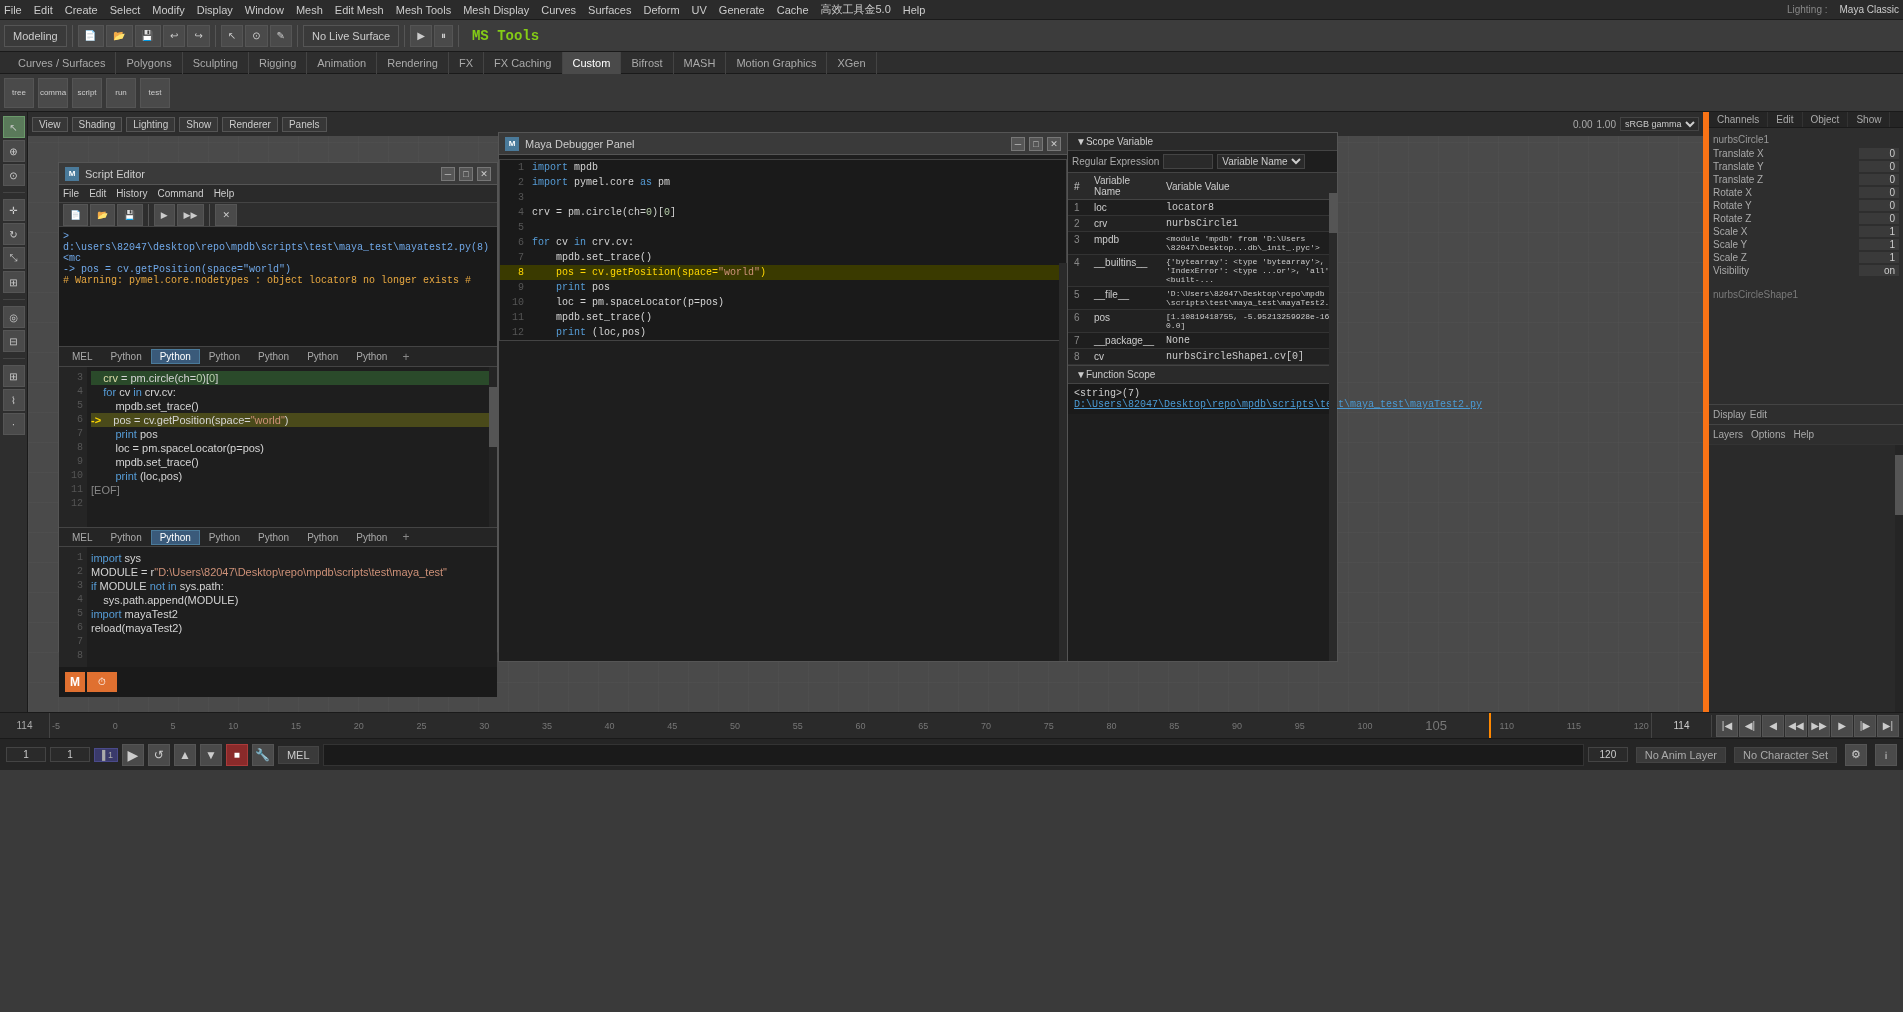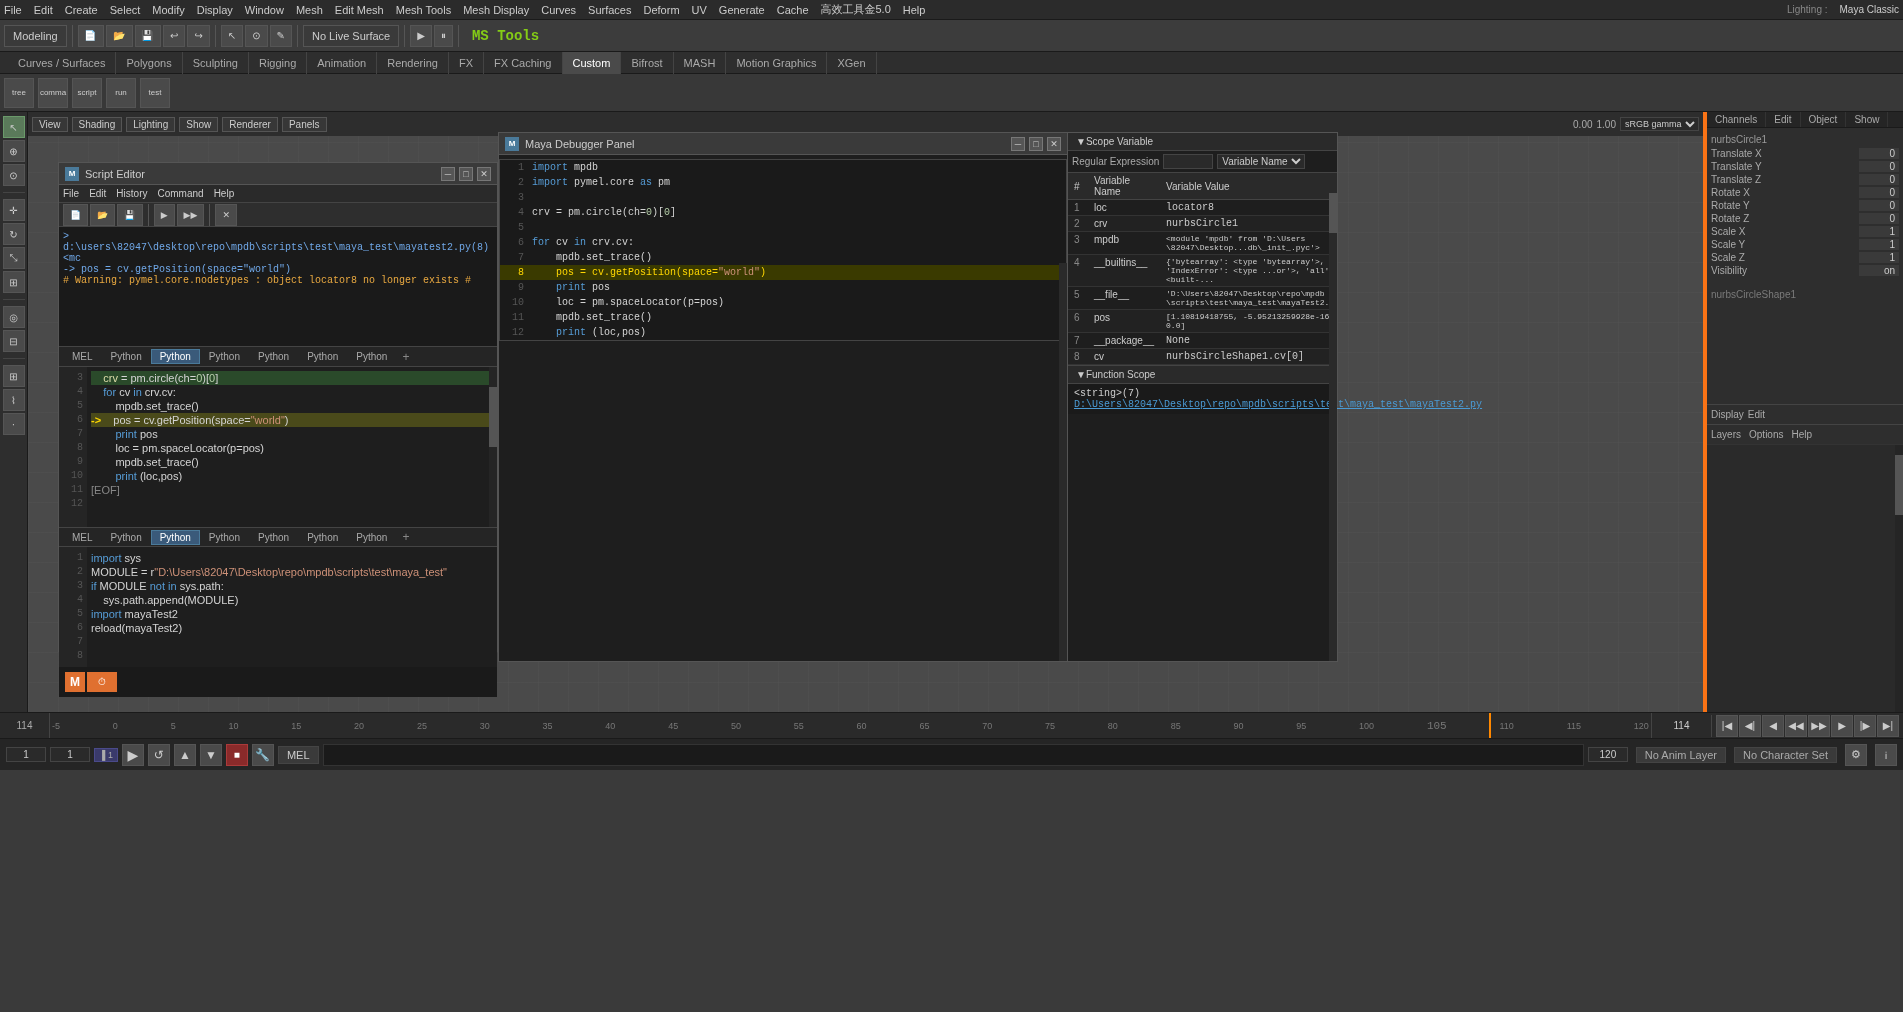--- a/index.html
+++ b/index.html
@@ -170,21 +170,21 @@
       color: #ccc;
       padding: 1px 6px;
       cursor: pointer;
       font-size: 10px;
     }
 
     
     .right-panel {
       width: 200px;
       background: #2e2e2e;
-      border-left: 4px solid #f97316;
+      border-left: 6px solid #f97316;
       display: flex;
       flex-direction: column;
     }
     .channel-tabs {
       display: flex;
       background: #252525;
       border-bottom: 1px solid #1a1a1a;
     }
     .channel-tab {
       padding: 2px 8px;
@@ -1070,21 +1070,21 @@
         <span style="font-size:9px;color:#777;">55</span>
         <span style="font-size:9px;color:#777;">60</span>
         <span style="font-size:9px;color:#777;">65</span>
         <span style="font-size:9px;color:#777;">70</span>
         <span style="font-size:9px;color:#777;text-align:right;">75</span>
         <span style="font-size:9px;color:#777;">80</span>
         <span style="font-size:9px;color:#777;">85</span>
         <span style="font-size:9px;color:#777;">90</span>
         <span style="font-size:9px;color:#777;">95</span>
         <span style="font-size:9px;color:#777;">100</span>
-        <span style="font-size:11px;color:#777;font-family:Liberation Mono, monospace;">105</span>
+        <span style="font-size:13px;color:#777;">105</span>
         <span style="font-size:9px;color:#777;">110</span>
         <span style="font-size:9px;color:#777;">115</span>
         <span style="font-size:9px;color:#777;">120</span>
       </div>
     </div>
 
     <div style="position:absolute;right:10%;top:0;width:2px;height:100%;background:#ff8800;"></div>
   </div>
   <div style="width:60px;border-left:1px solid #444;height:100%;display:flex;align-items:center;justify-content:center;font-size:10px;color:#ccc;">
     <span>114</span>

